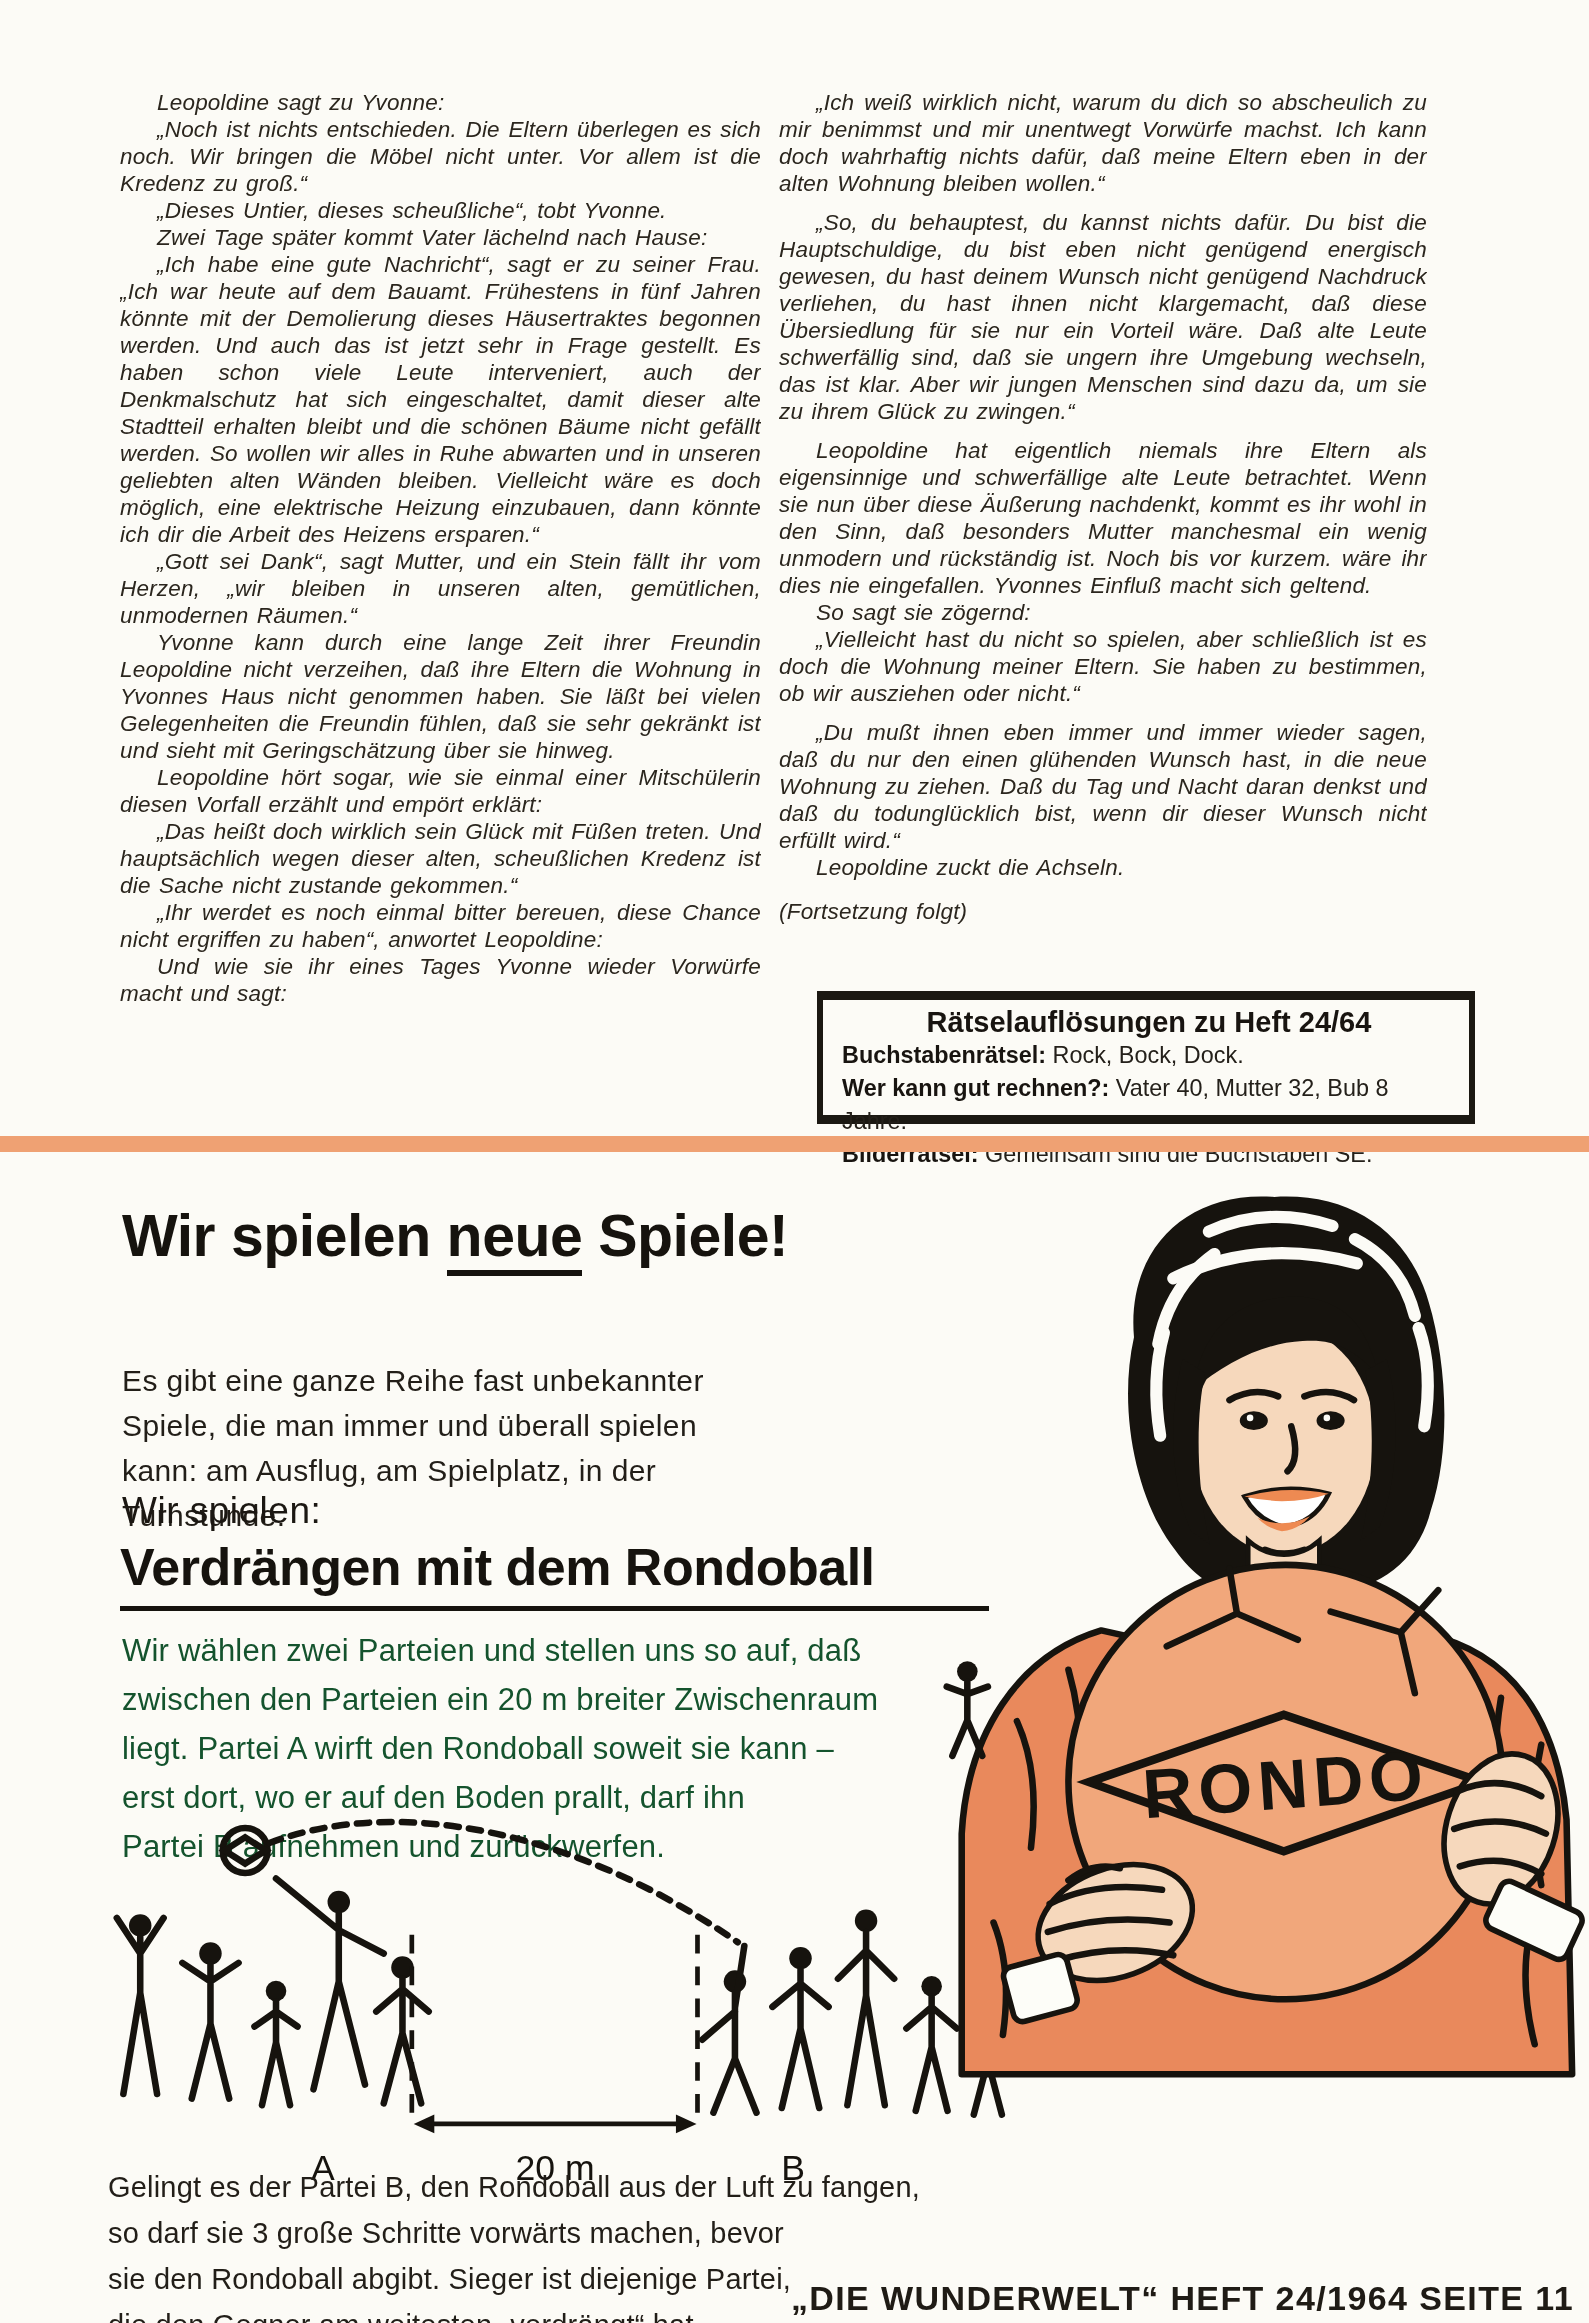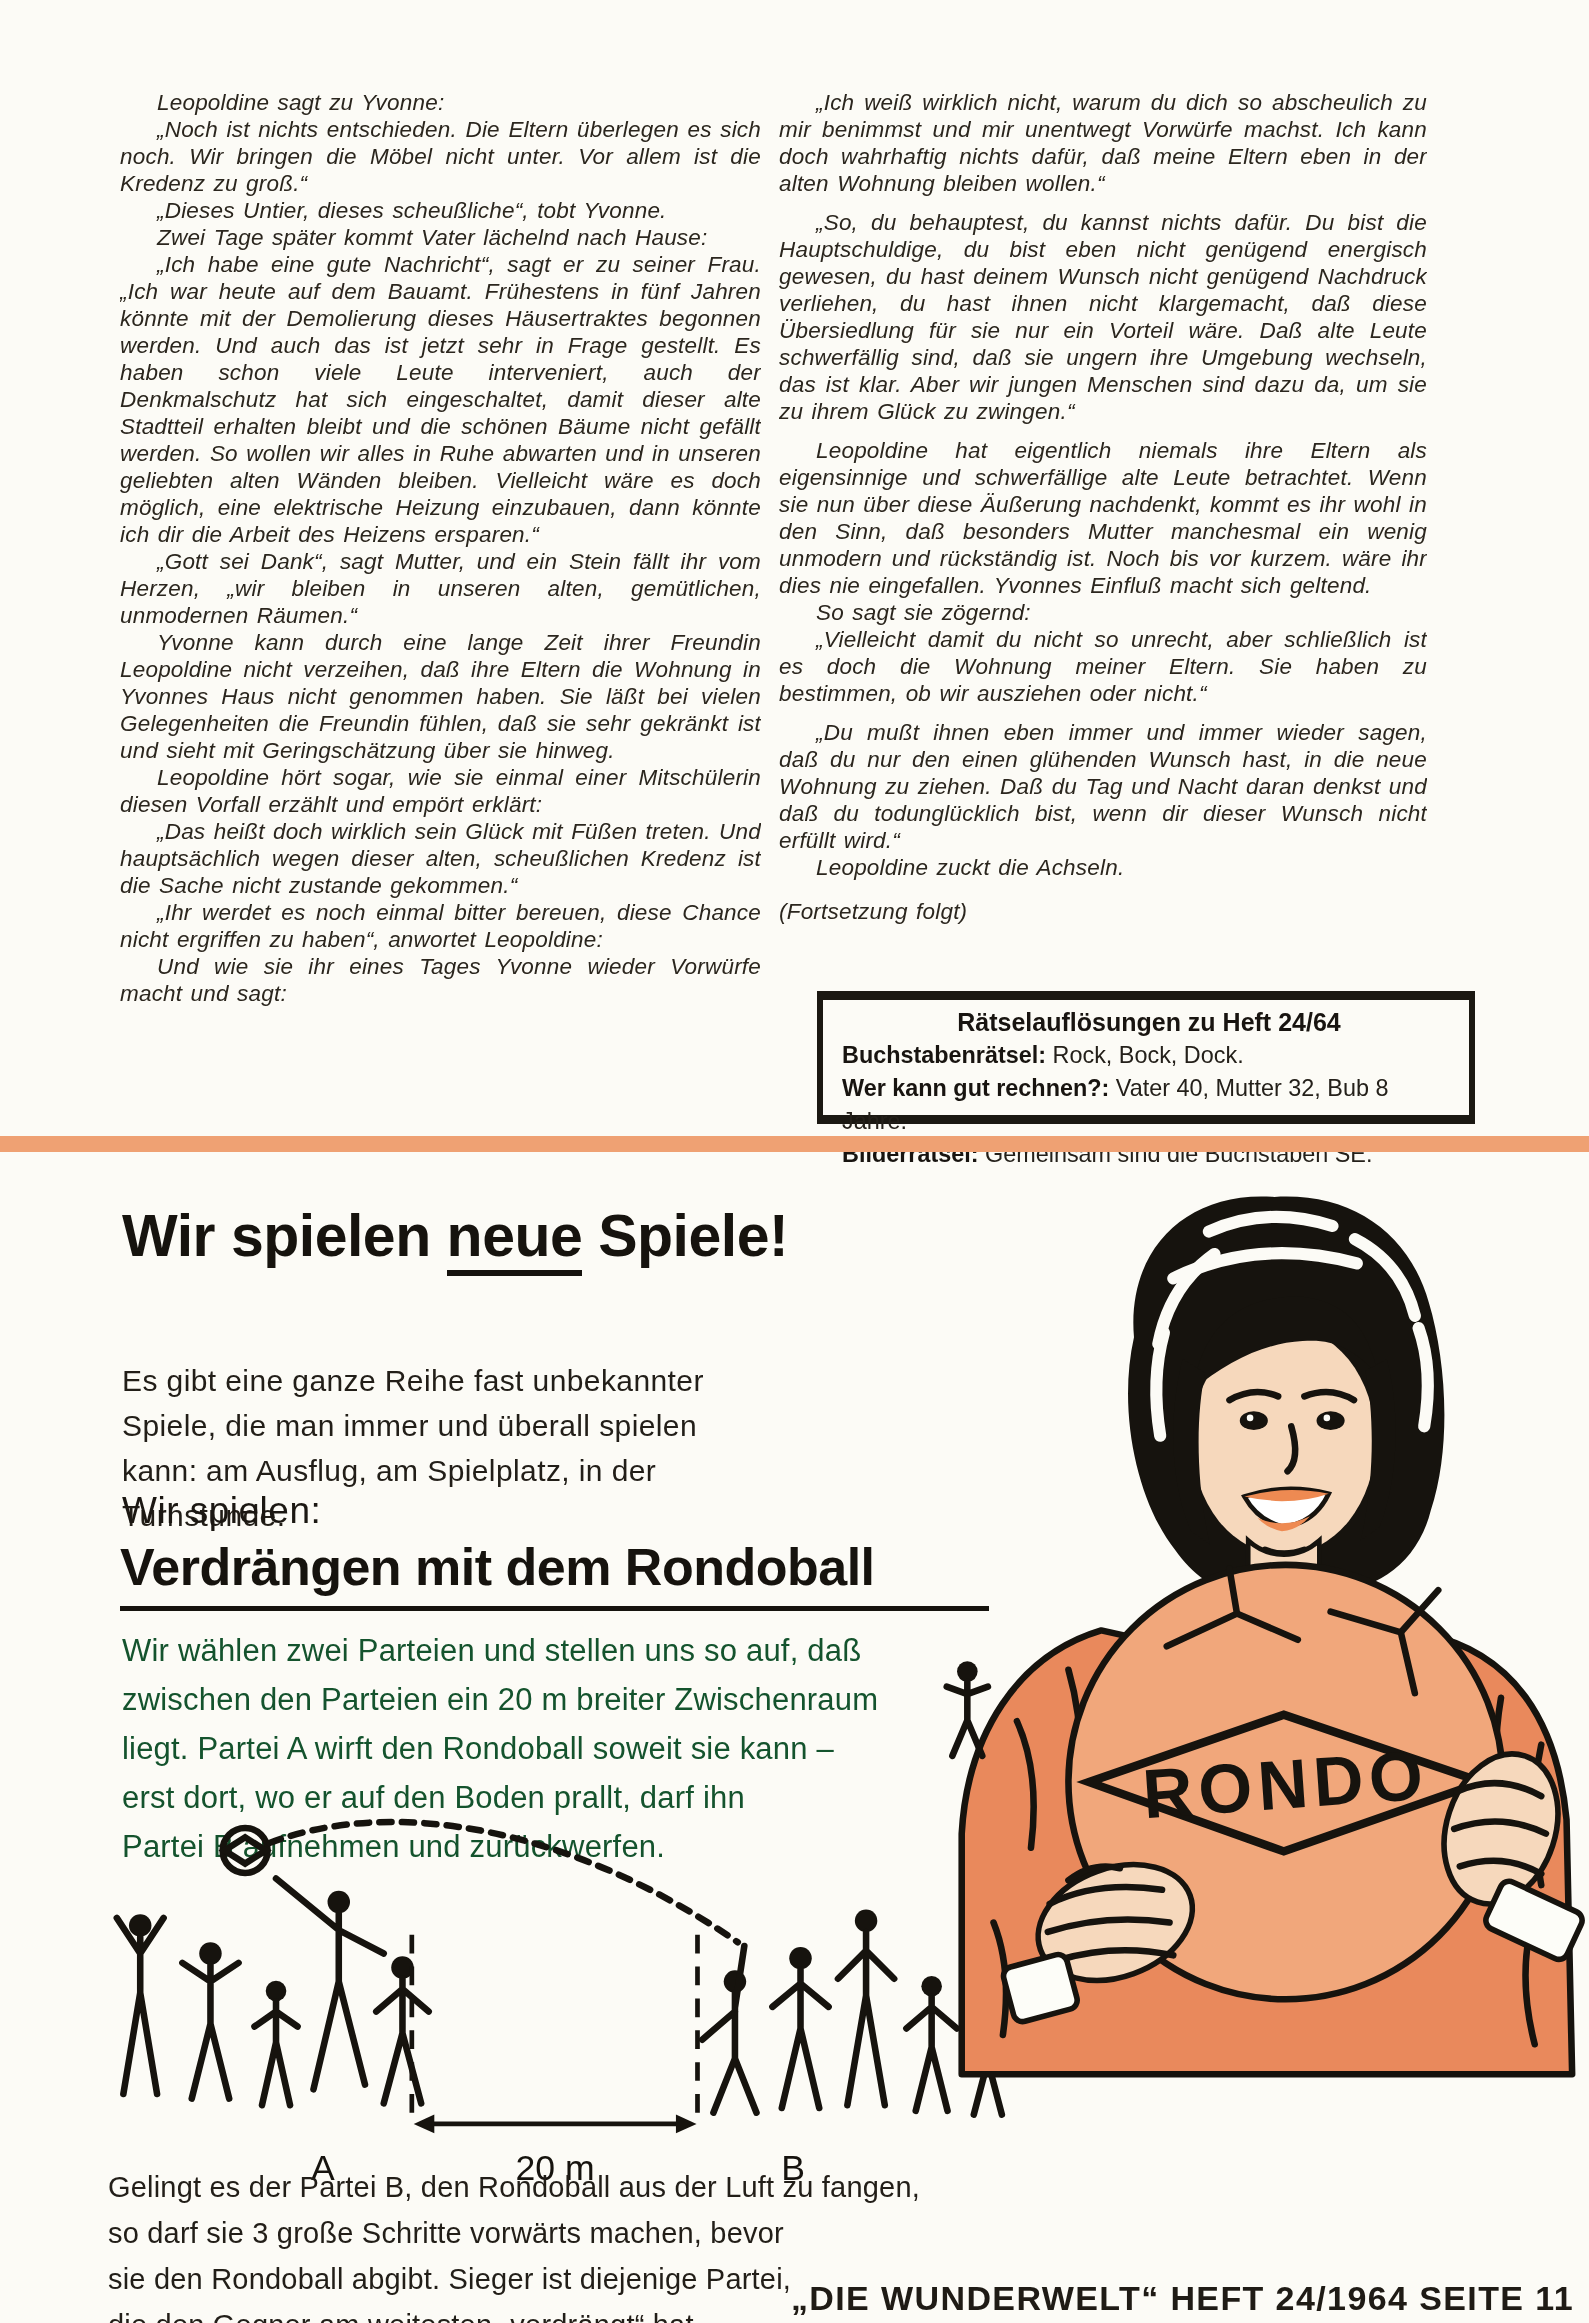--- a/index.html
+++ b/index.html
@@ -25,21 +25,21 @@
   }
   .col .cont{text-align:left;margin-top:17px;padding-right:5.6px;text-indent:0;}
   
   #solutions-box{
     position:absolute;left:817px;top:991px;width:658px;height:133px;
     box-sizing:border-box;border:6.6px solid #1b1812;
     border-top-width:9.4px;border-bottom-width:9.4px;
     padding:4.7px 13px 0 19px;background:#fcfbf6;
   }
   #solutions-box .box-title{
-    text-align:center;font-weight:bold;font-size:25px;line-height:34px;color:#181410;
+    text-align:center;font-weight:bold;font-size:29px;line-height:34px;color:#181410;
   }
   #solutions-box .box-item{font-size:23.4px;line-height:33px;color:#24201a;}
   #solutions-box .box-label{font-weight:bold;color:#181410;}
   
   #divider{position:absolute;left:0;top:1136px;width:1589px;height:16px;background:#efa173;}
   
   #big-title{
     position:absolute;left:122px;top:1202px;
     font-size:59px;font-weight:bold;letter-spacing:-0.5px;color:#16130e;white-space:nowrap;
   }
@@ -89,21 +89,21 @@
   <p class="p">„Das heißt doch wirklich sein Glück mit Füßen treten. Und hauptsächlich wegen dieser alten, scheußlichen Kredenz ist die Sache nicht zustande gekommen.“</p>
   <p class="p">„Ihr werdet es noch einmal bitter bereuen, diese Chance nicht ergriffen zu haben“, anwortet Leopoldine:</p>
   <p class="p">Und wie sie ihr eines Tages Yvonne wieder Vorwürfe macht und sagt:</p>
 </div>
 
 <div class="col" id="col-right">
   <p class="p">„Ich weiß wirklich nicht, warum du dich so abscheulich zu mir benimmst und mir unentwegt Vorwürfe machst. Ich kann doch wahrhaftig nichts dafür, daß meine Eltern eben in der alten Wohnung bleiben wollen.“</p>
   <p class="p gap">„So, du behauptest, du kannst nichts dafür. Du bist die Hauptschuldige, du bist eben nicht genügend energisch gewesen, du hast deinem Wunsch nicht genügend Nachdruck verliehen, du hast ihnen nicht klargemacht, daß diese Übersiedlung für sie nur ein Vorteil wäre. Daß alte Leute schwerfällig sind, daß sie ungern ihre Umgebung wechseln, das ist klar. Aber wir jungen Menschen sind dazu da, um sie zu ihrem Glück zu zwingen.“</p>
   <p class="p gap">Leopoldine hat eigentlich niemals ihre Eltern als eigensinnige und schwerfällige alte Leute betrachtet. Wenn sie nun über diese Äußerung nachdenkt, kommt es ihr wohl in den Sinn, daß besonders Mutter manchesmal ein wenig unmodern und rückständig ist. Noch bis vor kurzem. wäre ihr dies nie eingefallen. Yvonnes Einfluß macht sich geltend.</p>
   <p class="p">So sagt sie zögernd:</p>
-  <p class="p">„Vielleicht damit du nicht so unrecht, aber schließlich ist es doch die Wohnung meiner Eltern. Sie haben zu bestimmen, ob wir ausziehen oder nicht.“</p>
+  <p class="p">„Vielleicht hast du nicht so spielen, aber schließlich ist es doch die Wohnung meiner Eltern. Sie haben zu bestimmen, ob wir ausziehen oder nicht.“</p>
   <p class="p gap">„Du mußt ihnen eben immer und immer wieder sagen, daß du nur den einen glühenden Wunsch hast, in die neue Wohnung zu ziehen. Daß du Tag und Nacht daran denkst und daß du todunglücklich bist, wenn dir dieser Wunsch nicht erfüllt wird.“</p>
   <p class="p">Leopoldine zuckt die Achseln.</p>
   <p class="p cont">(Fortsetzung folgt)</p>
 </div>
 
 <div id="solutions-box">
   <div class="box-title">Rätselauflösungen zu Heft 24/64</div>
   <div class="box-item">
     <span class="box-label">Buchstabenrätsel:</span>
     <span>Rock, Bock, Dock.</span>

